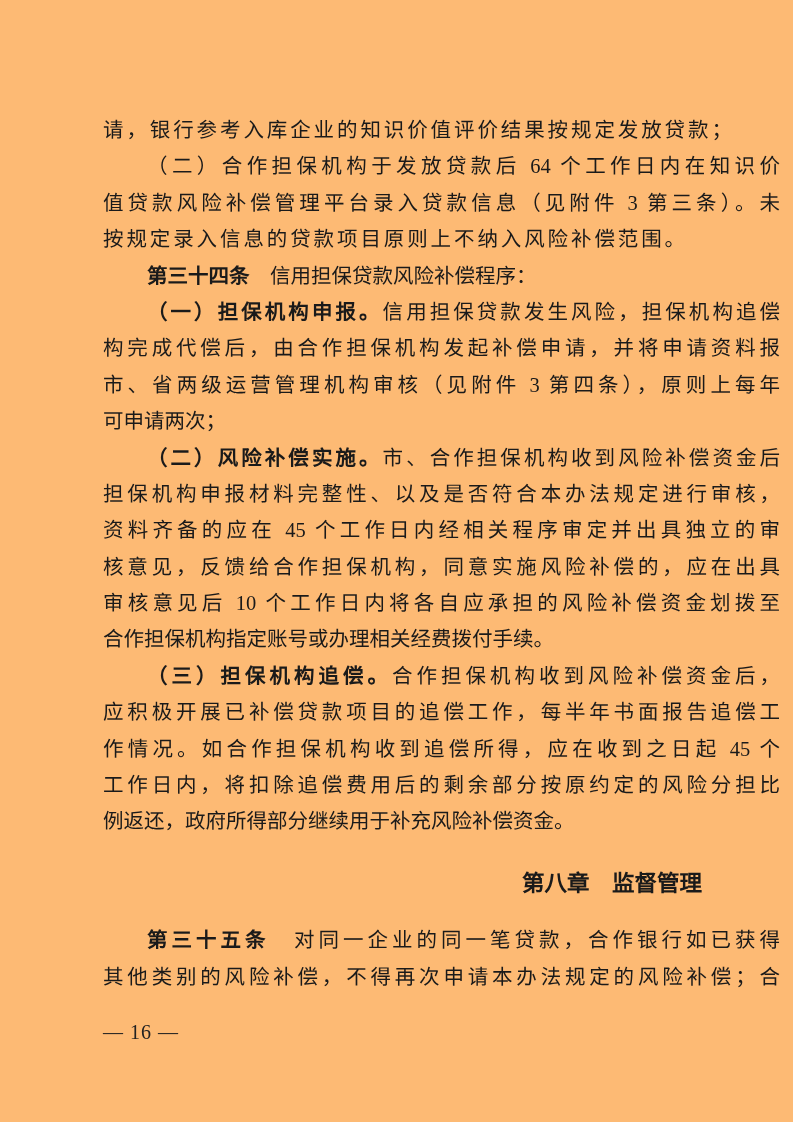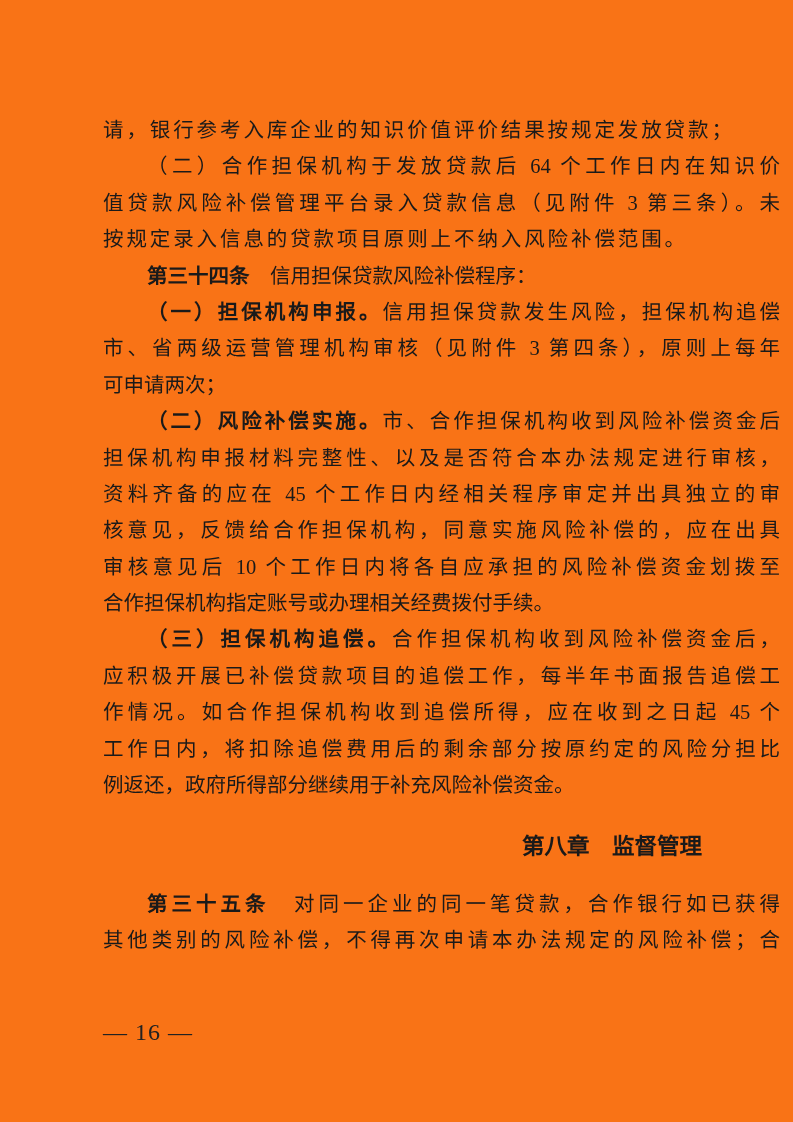--- a/index.html
+++ b/index.html
@@ -4,21 +4,21 @@
 <style>
   html, body {
     margin: 0;
     padding: 0;
     background: #ffffff;
   }
   .page {
     position: relative;
     width: 793px;
     height: 1122px;
-    background: #f97316;
+    background: #fdba74;
     overflow: hidden;
     font-family: "Liberation Serif", "DejaVu Serif", serif;
     color: #1a1a1a;
   }
   .content {
     position: absolute;
     left: 103px;
     top: 112px;
     width: 677px;
   }
@@ -56,37 +56,38 @@
     font-size: 22.5px;
     font-weight: bold;
     font-family: "Liberation Sans", "DejaVu Sans", sans-serif;
   }
   .page-footer {
     position: absolute;
     left: 103px;
     top: 1020px;
     height: 24px;
     line-height: 24px;
-    font-size: 24px;
+    font-size: 20px;
     letter-spacing: 1px;
     color: #222222;
   }
 </style>
 </head>
 <body>
 
 <div class="page">
   <div class="content">
     <div id="body-lines">
         <div class="line loose"><span class="r">请，银行参考入库企业的知识价值评价结果按规定发放贷款；</span></div>
         <div class="line justify indent"><span class="r">（二）合作担保机构于发放贷款后 64 个工作日内在知识价</span></div>
         <div class="line justify"><span class="r">值贷款风险补偿管理平台录入贷款信息（见附件 3 第三条）。未</span></div>
         <div class="line loose"><span class="r">按规定录入信息的贷款项目原则上不纳入风险补偿范围。</span></div>
         <div class="line left indent"><span class="b">第三十四条</span><span class="r">　信用担保贷款风险补偿程序：</span></div>
         <div class="line justify indent"><span class="b">（一）担保机构申报。</span><span class="r">信用担保贷款发生风险，担保机构追偿</span></div>
+        <div class="line justify"><span class="r">构完成代偿后，由合作担保机构发起补偿申请，并将申请资料报</span></div>
         <div class="line justify"><span class="r">市、省两级运营管理机构审核（见附件 3 第四条），原则上每年</span></div>
         <div class="line left"><span class="r">可申请两次；</span></div>
         <div class="line justify indent"><span class="b">（二）风险补偿实施。</span><span class="r">市、合作担保机构收到风险补偿资金后</span></div>
         <div class="line justify"><span class="r">担保机构申报材料完整性、以及是否符合本办法规定进行审核，</span></div>
         <div class="line justify"><span class="r">资料齐备的应在 45 个工作日内经相关程序审定并出具独立的审</span></div>
         <div class="line justify"><span class="r">核意见，反馈给合作担保机构，同意实施风险补偿的，应在出具</span></div>
         <div class="line justify"><span class="r">审核意见后 10 个工作日内将各自应承担的风险补偿资金划拨至</span></div>
         <div class="line left"><span class="r">合作担保机构指定账号或办理相关经费拨付手续。</span></div>
         <div class="line justify indent"><span class="b">（三）担保机构追偿。</span><span class="r">合作担保机构收到风险补偿资金后，</span></div>
         <div class="line justify"><span class="r">应积极开展已补偿贷款项目的追偿工作，每半年书面报告追偿工</span></div>

